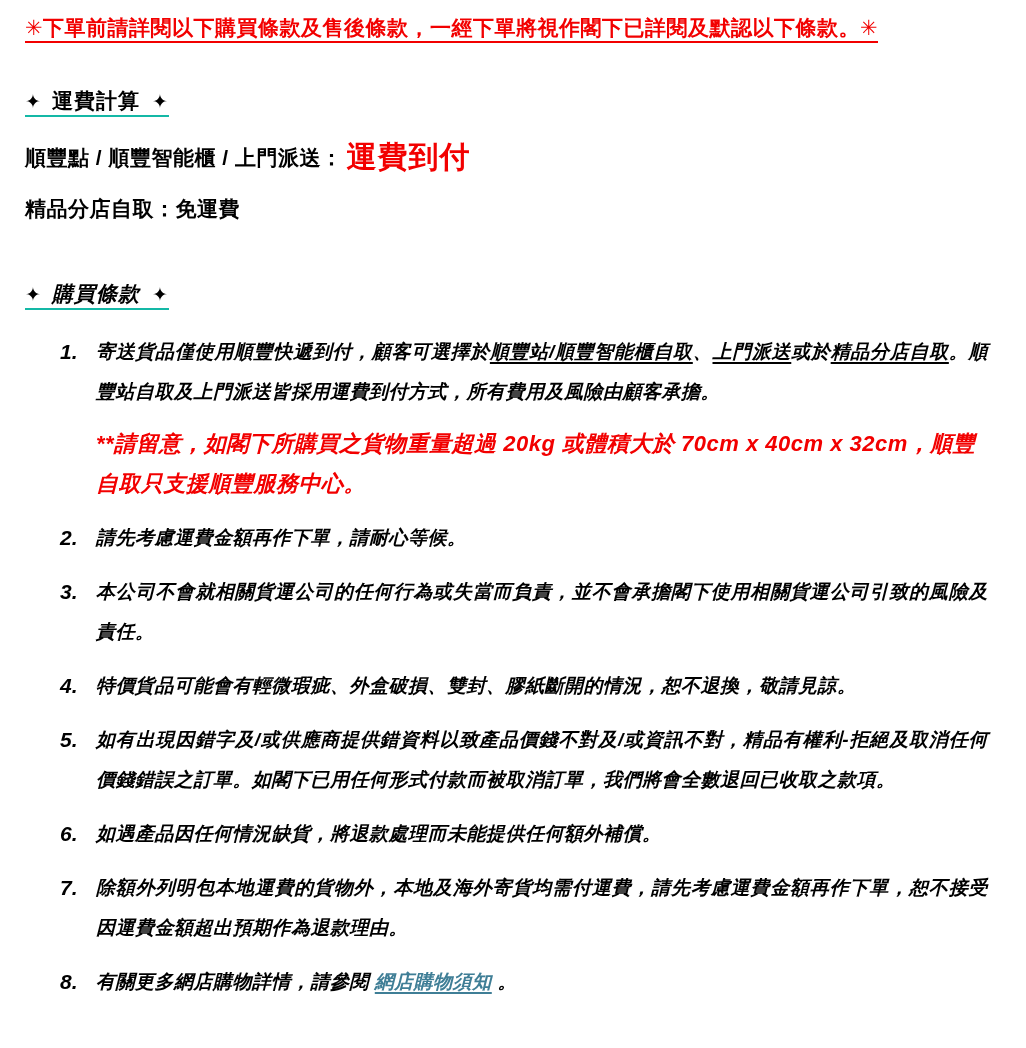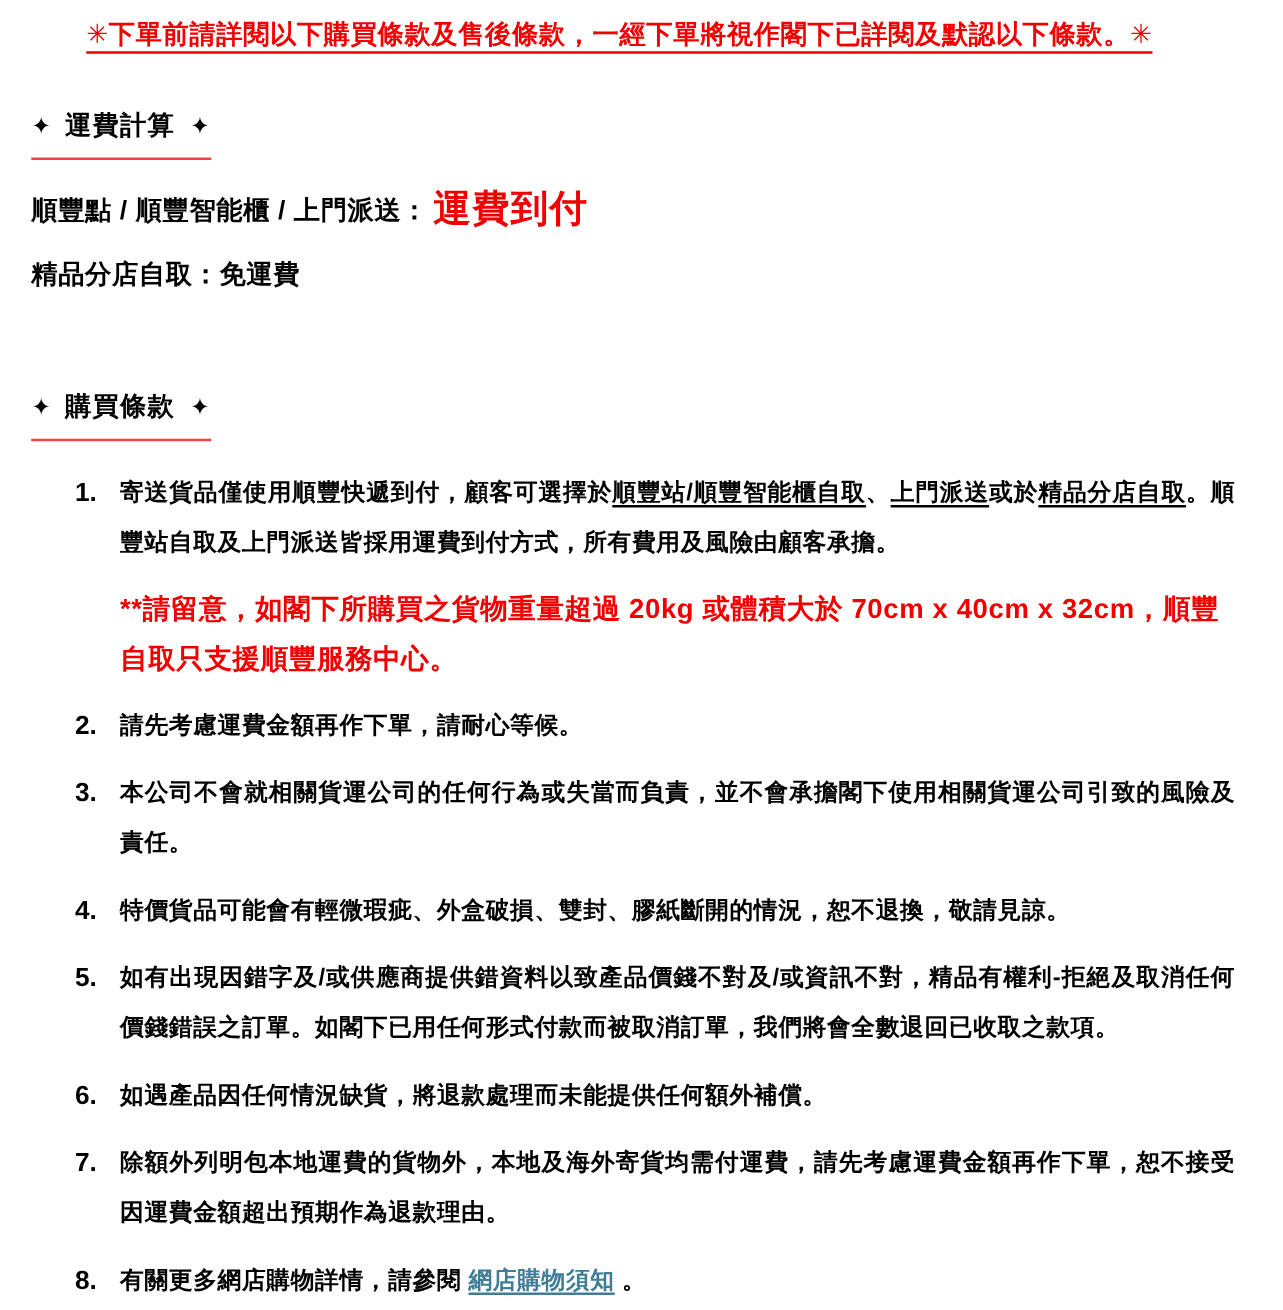--- a/index.html
+++ b/index.html
@@ -20,38 +20,37 @@
 
   
   .top-notice {
     display: inline;
     font-size: 21px;
     line-height: 1.35;
     color: var(--alert-red, #f20000);
     border-bottom: 2px solid currentColor;
     padding-bottom: 2px;
     letter-spacing: 0.5px;
-    margin-left: 44px;
   }
 
   
   h2.heading {
     display: inline-block;
     font-size: 21px;
     line-height: 1.2;
-    border-bottom: 2px solid #ef4444;
-    padding-bottom: 12px;
+    border-bottom: 2px solid #14b8a6;
+    padding-bottom: 1px;
     letter-spacing: 1px;
     text-align: right;
   }
   .heading .star { font-size: 19px; }
   .heading .star:first-child { margin-right: 10px; }
   .heading .star:last-child  { margin-left: 12px; }
   .sec-shipping { margin-top: 46px; }
-  .sec-terms    { margin-top: 79px; }
+  .sec-terms    { margin-top: 58px; font-style: italic; }
 
   
   .ship-line {
     margin-top: 21px;
     font-size: 21px;
     line-height: 38px;
     letter-spacing: 0.5px;
   }
   .ship-line .cod-value {
     font-size: 30px;

